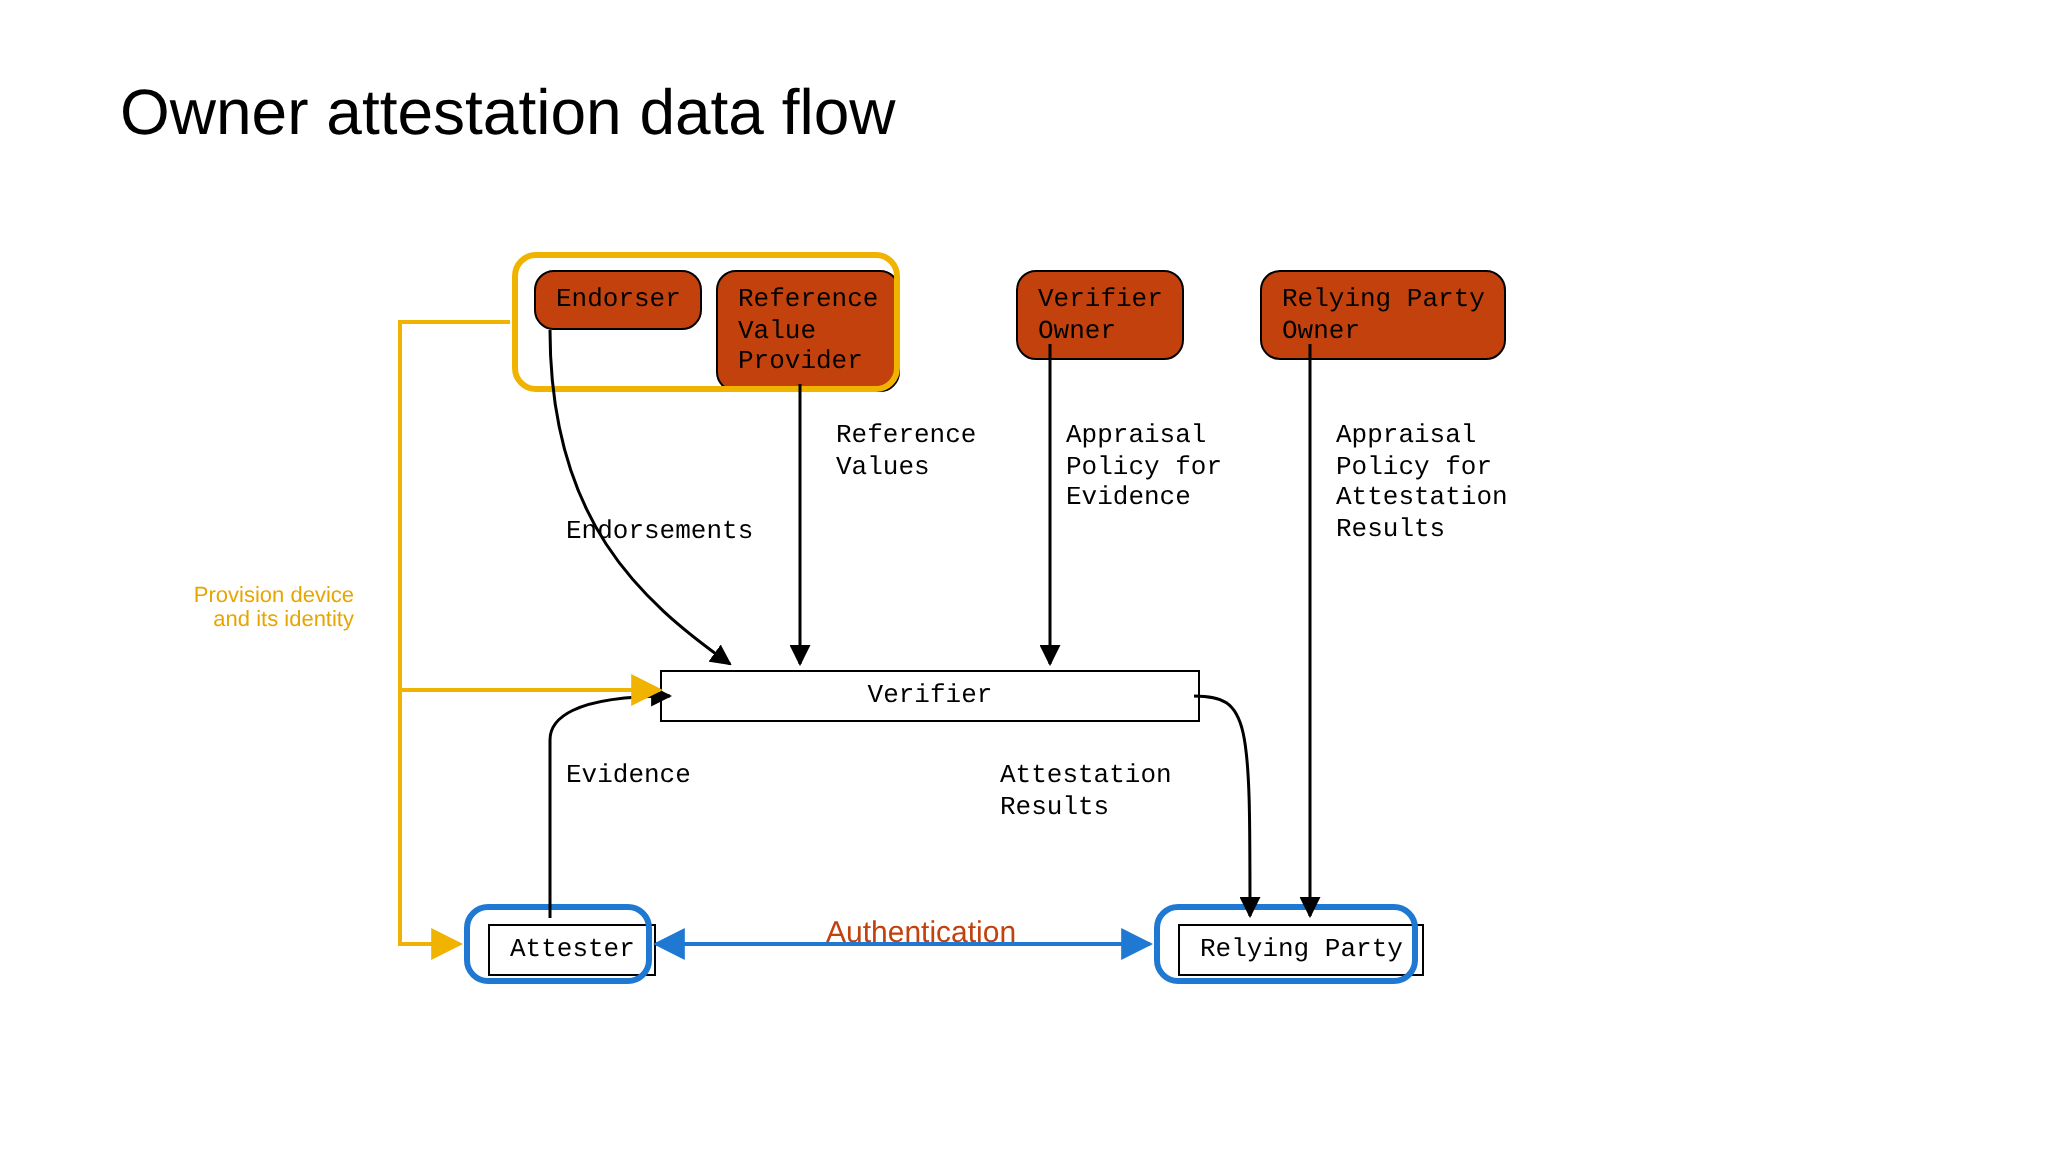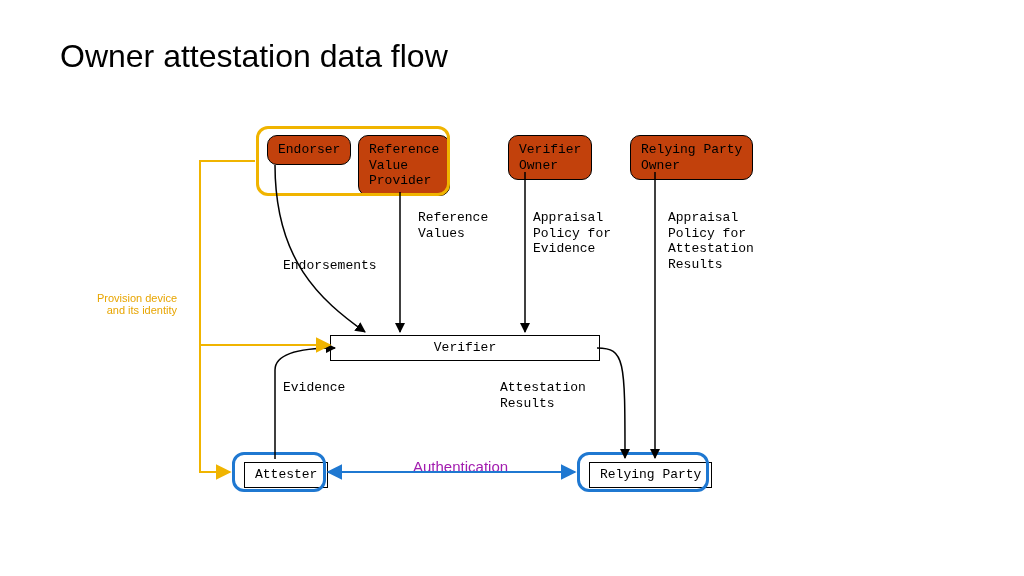--- a/index.html
+++ b/index.html
@@ -48,21 +48,21 @@
     background: transparent;
   }
   .caption-orange {
     color: #e8a500;
     font-family: "Segoe UI", Arial, sans-serif;
     font-size: 11px;
     text-align: right;
     position: absolute;
   }
   .caption-blue {
-    color: #a21caf;
+    color: #c2410c;
     font-family: "Segoe UI", Arial, sans-serif;
     font-size: 15px;
     position: absolute;
   }
   svg.overlay {
     position: absolute;
     left: 0; top: 0;
     width: 1024px;
     height: 576px;
     pointer-events: none;

